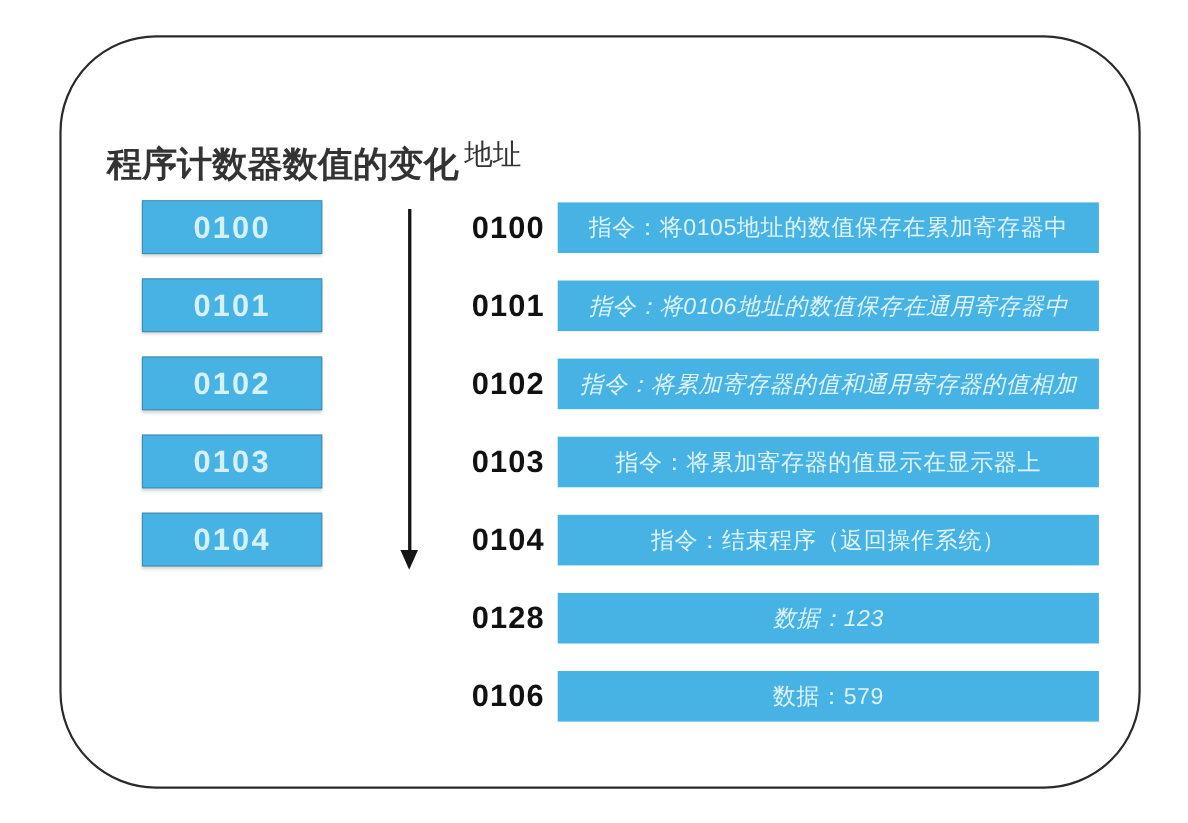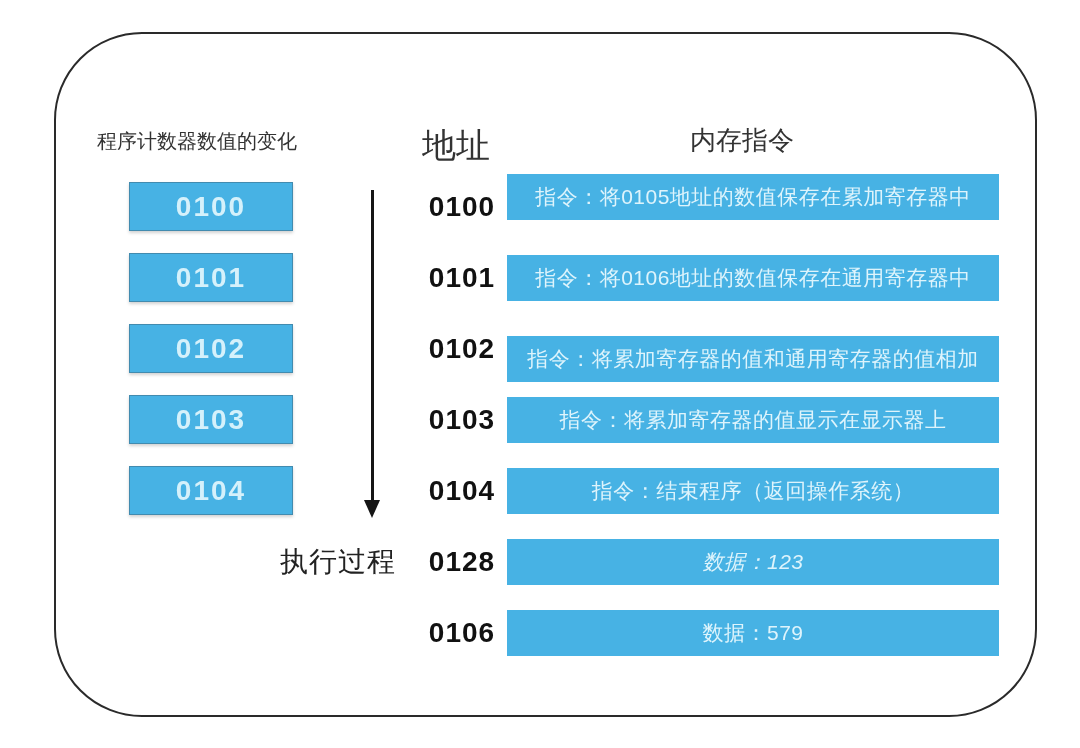--- a/index.html
+++ b/index.html
@@ -10,22 +10,22 @@
     --address_text:#111111;
   }
   *{margin:0;padding:0;box-sizing:border-box;}
   html,body{width:1080px;height:748px;background:#ffffff;overflow:hidden;
     font-family:"Liberation Sans", sans-serif;}
   .frame{
     position:absolute;left:54px;top:32px;width:983px;height:685px;
     border:2px solid var(--frame_border);border-radius:88px;background:#fff;
   }
   .hdr{position:absolute;color:var(--heading_text);white-space:nowrap;}
-  .hdr-pc{left:41px;top:94px;font-size:20px;}
-  .hdr-addr{left:366px;top:89px;font-size:34px;font-weight:500;}
+  .hdr-pc{left:41px;top:94px;font-size:32px;font-weight:bold;}
+  .hdr-addr{left:366px;top:89px;font-size:26px;font-weight:500;}
   .hdr-mem{left:686px;top:89px;font-size:26px;font-weight:500;transform:translateX(-50%);}
   .pc-box{
     position:absolute;left:73px;width:164px;height:49px;
     background:var(--accent_blue);
     border:1px solid rgba(60,90,110,0.45);
     box-shadow:0 2px 3px rgba(0,0,0,0.18);
     color:#D5F1FB;font-size:28px;font-weight:700;letter-spacing:2px;
     display:flex;align-items:center;justify-content:center;
   }
   .addr{
@@ -50,48 +50,46 @@
     position:absolute;left:224px;top:509px;font-size:28px;color:#222222;
     letter-spacing:1px;white-space:nowrap;
   }
 </style>
 </head>
 <body>
 
 <div class="frame">
   <div class="hdr hdr-pc">程序计数器数值的变化</div>
   <div class="hdr hdr-addr">地址</div>
-  <div class="hdr hdr-mem">内存指令</div>
 
   <div id="pc-boxes">
       <div class="pc-box" style="top: 148px;">0100</div>
       <div class="pc-box" style="top: 219px;">0101</div>
       <div class="pc-box" style="top: 290px;">0102</div>
       <div class="pc-box" style="top: 361px;">0103</div>
       <div class="pc-box" style="top: 432px;">0104</div>
     </div>
 
   <div class="arrow">
     <div class="arrow-line"></div>
     <div class="arrow-head"></div>
   </div>
 
-  <div class="flow-label">执行过程</div>
 
   <div id="addr-labels">
       <div class="addr" style="top: 150px;">0100</div>
       <div class="addr" style="top: 221px;">0101</div>
       <div class="addr" style="top: 292px;">0102</div>
       <div class="addr" style="top: 363px;">0103</div>
       <div class="addr" style="top: 434px;">0104</div>
       <div class="addr" style="top: 505px;">0128</div>
       <div class="addr" style="top: 576px;">0106</div>
     </div>
   <div id="mem-bars">
-      <div class="mem-bar" style="top: 140px;">指令：将0105地址的数值保存在累加寄存器中</div>
-      <div class="mem-bar" style="top: 221px;">指令：将0106地址的数值保存在通用寄存器中</div>
-      <div class="mem-bar" style="top: 302px;">指令：将累加寄存器的值和通用寄存器的值相加</div>
+      <div class="mem-bar" style="top: 150px;">指令：将0105地址的数值保存在累加寄存器中</div>
+      <div class="mem-bar" style="top: 221px; font-style: italic;">指令：将0106地址的数值保存在通用寄存器中</div>
+      <div class="mem-bar" style="top: 292px; font-style: italic;">指令：将累加寄存器的值和通用寄存器的值相加</div>
       <div class="mem-bar" style="top: 363px;">指令：将累加寄存器的值显示在显示器上</div>
       <div class="mem-bar" style="top: 434px; font-family: Liberation Serif, serif;">指令：结束程序（返回操作系统）</div>
       <div class="mem-bar" style="top: 505px; font-style: italic;">数据：123</div>
       <div class="mem-bar" style="top: 576px;">数据：579</div>
     </div>
 </div>
 
 </body></html>

